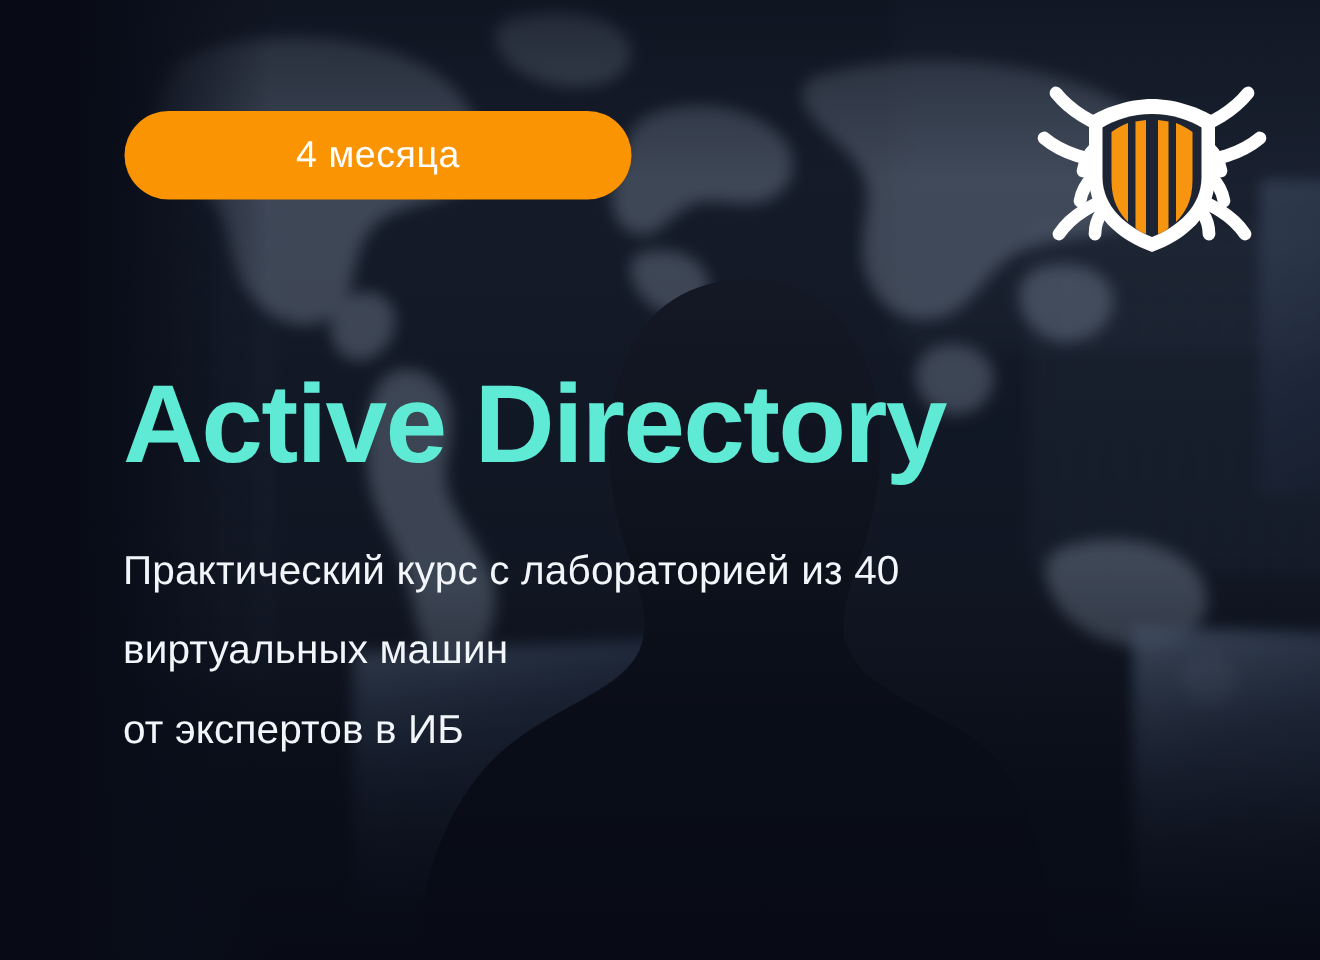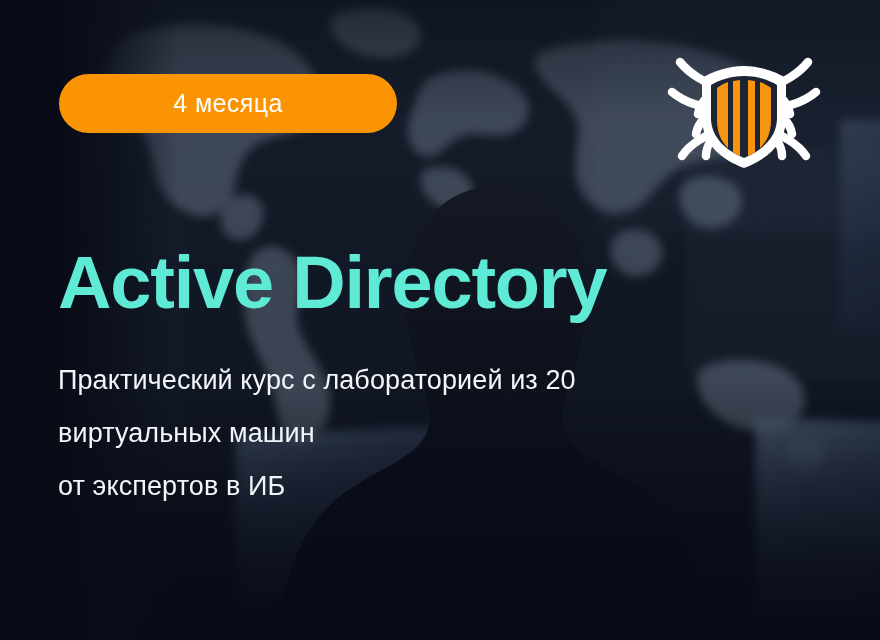--- a/index.html
+++ b/index.html
@@ -129,21 +129,21 @@
   .vign-top {
     position: absolute; left: 0; top: 0; width: 100%; height: 120px;
     background: linear-gradient(180deg, rgba(10,14,26,.55) 0%, rgba(10,14,26,0) 100%);
   }
   .tint {
     position: absolute; inset: 0;
     background: rgba(14,20,34,.30);
   }
 
   
-  .content { position: absolute; inset: 0; }
+  .content { position: absolute; inset: 0; margin-left: 24px; }
 
   .badge {
     position: absolute;
     left: 59px; top: 74px;
     width: 338px; height: 59px;
     border-radius: 30px;
     display: flex; align-items: center; justify-content: center;
     box-sizing: border-box;
   }
   .badge-label {
@@ -273,21 +273,21 @@
   </div>
 
   <div class="content">
 
     <div class="badge" style="background:#fb9403">
       <span class="badge-label">4 месяца</span>
     </div>
 
     <h1 class="title">Active Directory</h1>
 
-    <p class="subtitle">Практический курс с лабораторией из 20
+    <p class="subtitle">Практический курс с лабораторией из 40
 виртуальных машин
 от экспертов в ИБ</p>
 
     <div class="logo">
       <svg viewBox="0 0 160 118">
         <g stroke="#ffffff" stroke-width="8.5" fill="none" stroke-linecap="round">
 
           <path d="M60 36 C40 32 24 20 16 10"></path>
           <path d="M58 56 C38 56 20 50 8 40"></path>
           <path d="M60 78 C42 82 26 92 18 104"></path>

